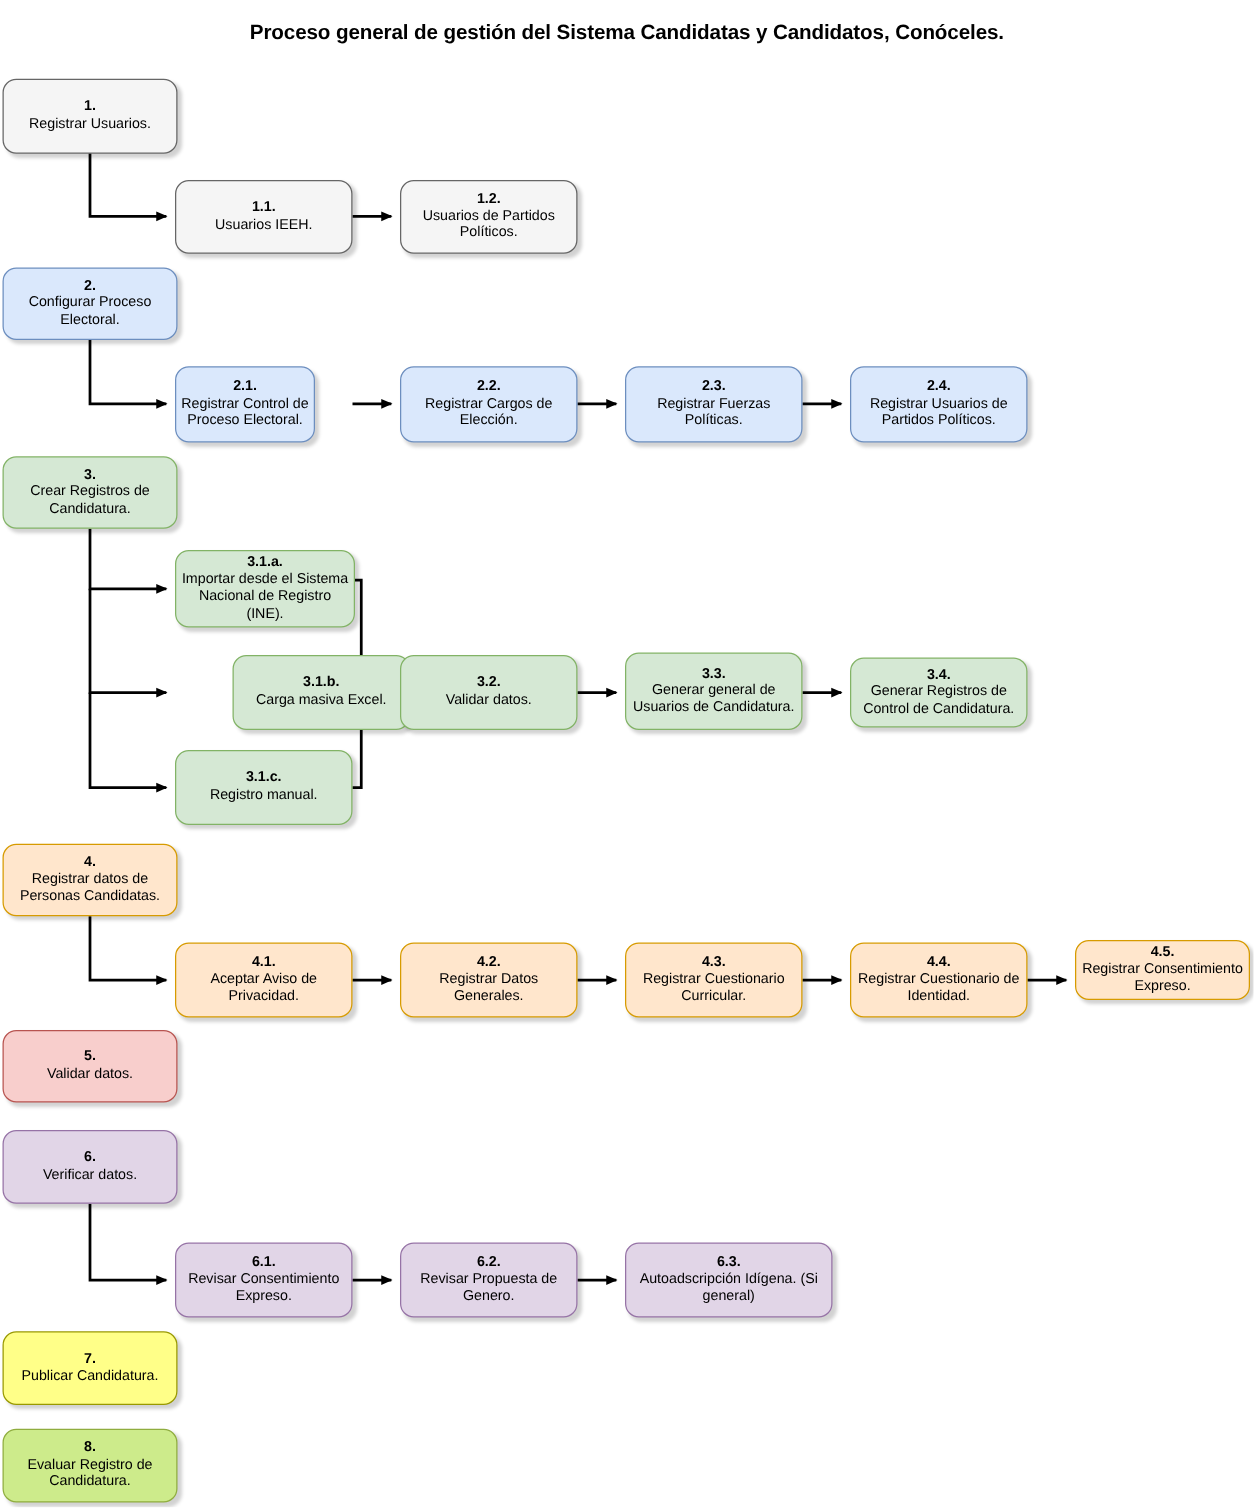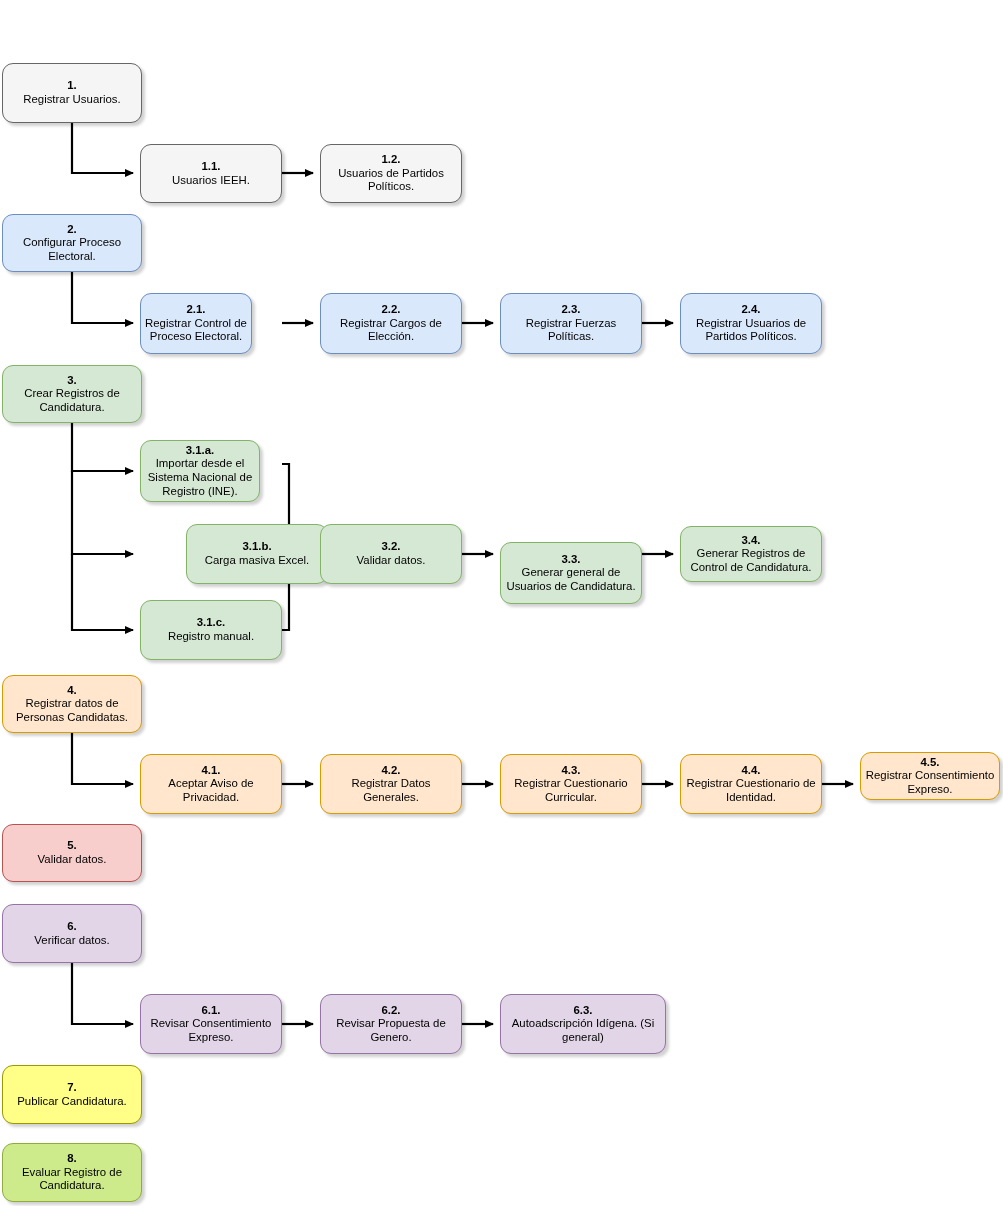--- a/index.html
+++ b/index.html
@@ -68,20 +68,21 @@
     width: 1003px;
     height: 1206px;
     pointer-events: none;
   }
 </style>
 </head>
 <body>
 
 <div id="canvas">
 
+  <div id="title">Proceso general de gestión del Sistema Candidatas y Candidatos, Conóceles.</div>
 
   <svg id="edges" viewBox="0 0 1003 1206" xmlns="http://www.w3.org/2000/svg">
     <defs>
       <marker id="arrow" markerWidth="9" markerHeight="9" refX="8" refY="4.5" orient="auto" markerUnits="userSpaceOnUse">
         <path d="M0,0.6 L9,4.5 L0,8.4 z" fill="#000000"></path>
       </marker>
     </defs>
     <g stroke="#000000" stroke-width="2.2" fill="none" marker-end="url(#arrow)">
 
       <path d="M72,119 L72,173 L133,173"></path>
@@ -151,37 +152,37 @@
   </div>
   <div class="node c-blue" style="left:680px; top:293px; width:142px; height:61px;">
     <span class="num">2.4.</span>
     <span class="lbl">Registrar Usuarios de Partidos Políticos.</span>
   </div>
 
   <div class="node c-green" style="left:2px;  top:365px; width:140px; height:58px;">
     <span class="num">3.</span>
     <span class="lbl">Crear Registros de Candidatura.</span>
   </div>
-  <div class="node c-green" style="left:140px; top:440px; width:120px; height:62px;">
+  <div class="node c-green" style="left:140px; top:440px; width:144px; height:62px;">
     <span class="num">3.1.a.</span>
     <span class="lbl">Importar desde el Sistema Nacional de Registro (INE).</span>
   </div>
   <div class="node c-green" style="left:140px; top:524px; width:142px; height:60px;margin-left:46px;">
     <span class="num">3.1.b.</span>
     <span class="lbl">Carga masiva Excel.</span>
   </div>
   <div class="node c-green" style="left:140px; top:600px; width:142px; height:60px;">
     <span class="num">3.1.c.</span>
     <span class="lbl">Registro manual.</span>
   </div>
   <div class="node c-green" style="left:320px; top:524px; width:142px; height:60px;text-align:right;">
     <span class="num">3.2.</span>
     <span class="lbl">Validar datos.</span>
   </div>
-  <div class="node c-green" style="left:500px; top:522px; width:142px; height:62px;margin-top:20px;">
+  <div class="node c-green" style="left:500px; top:522px; width:142px; height:62px;">
     <span class="num">3.3.</span>
     <span class="lbl">Generar general de Usuarios de Candidatura.</span>
   </div>
   <div class="node c-green" style="left:680px; top:526px; width:142px; height:56px;">
     <span class="num">3.4.</span>
     <span class="lbl">Generar Registros de Control de Candidatura.</span>
   </div>
 
   <div class="node c-orange" style="left:2px;  top:675px; width:140px; height:58px;">
     <span class="num">4.</span>

